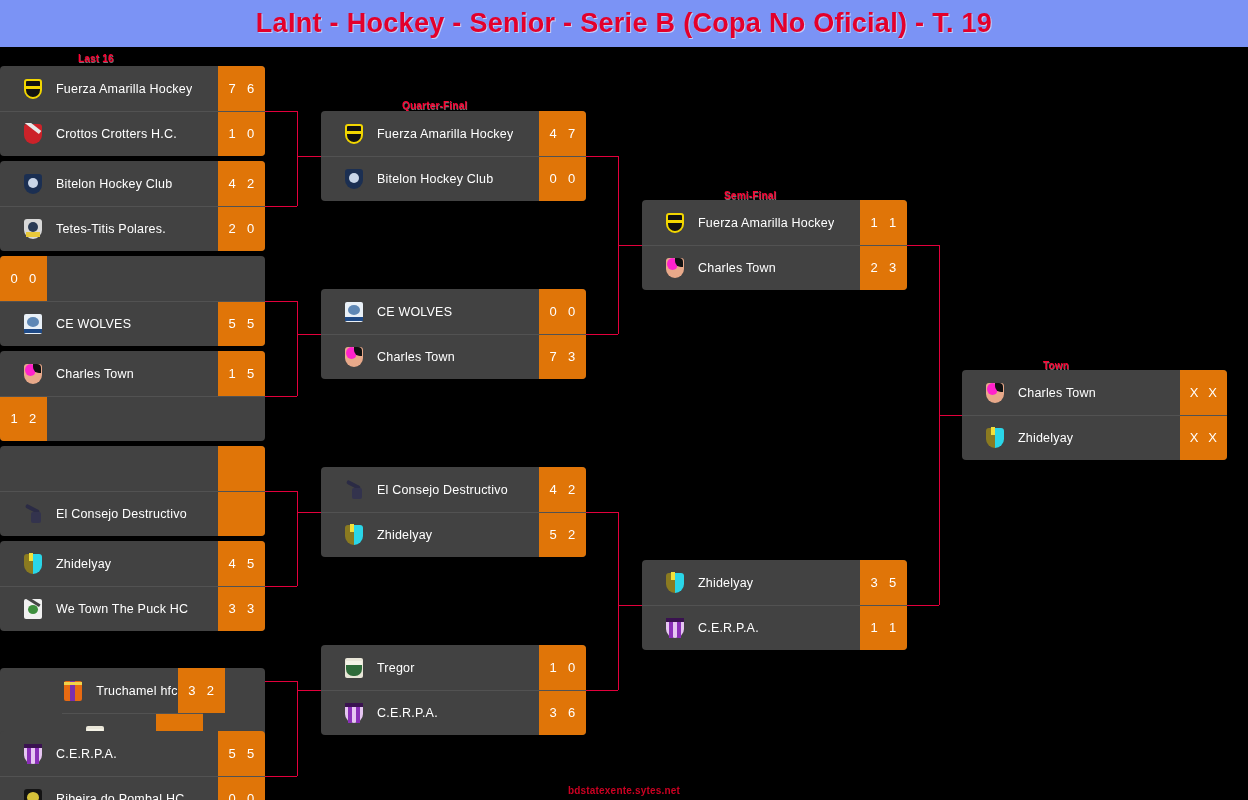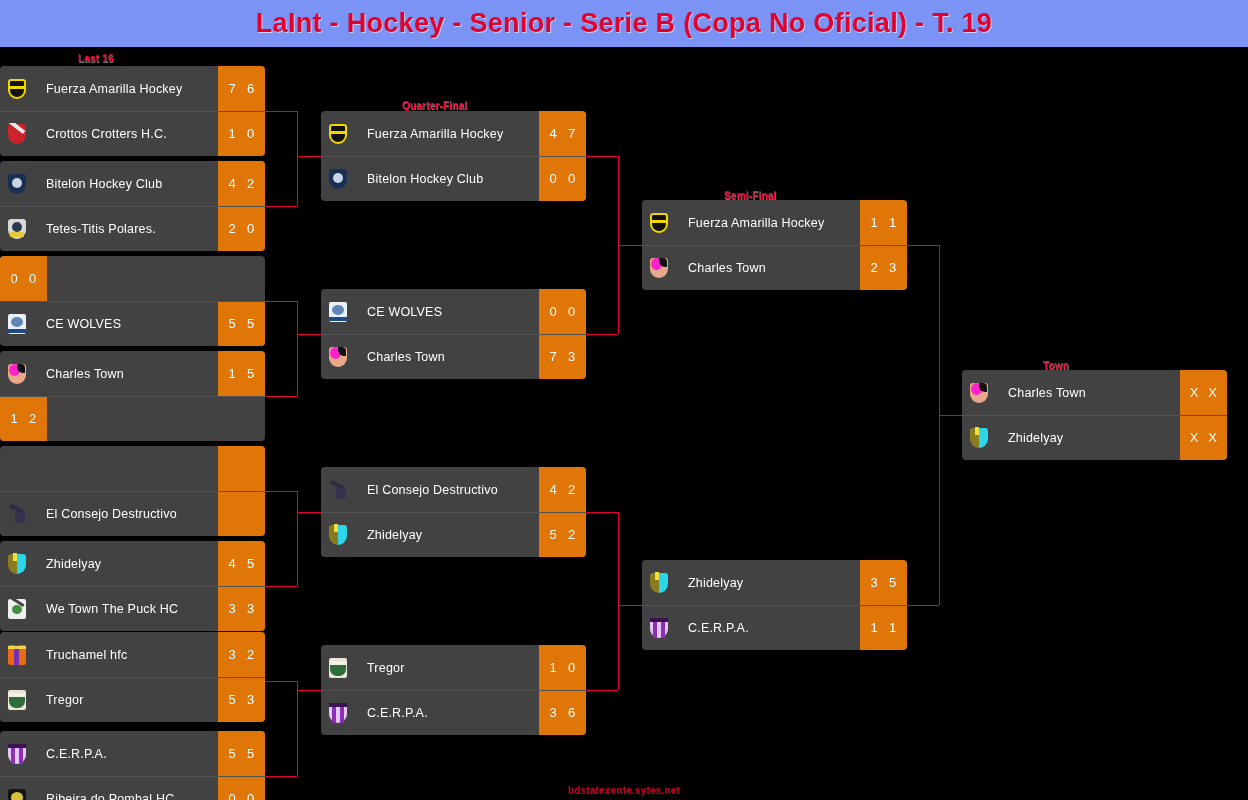--- a/index.html
+++ b/index.html
@@ -57,22 +57,22 @@
     content: "";
     position: absolute;
     left: 0; right: 0; top: 0;
     height: 1px;
     background: #525252;
   }
   .team {
     flex: 1 1 auto;
     display: flex;
     align-items: center;
-    gap: 18px;
-    padding-left: 6px;
+    gap: 12px;
+    padding-left: 22px;
     min-width: 0;
     overflow: hidden;
   }
   .crest {
     width: 22px; height: 22px;
     flex: 0 0 22px;
     border-radius: 2px;
     position: relative;
     overflow: hidden;
   }
@@ -337,21 +337,21 @@
               <div class="bar" style="left:3px;top:2px;width:16px;height:3px;background:#444;transform:rotate(32deg)"></div>
             </span>
         <span class="tname">We Town The Puck HC</span>
       </div>
       <div class="scores">
         <span class="sc">3</span>
         <span class="sc">3</span>
       </div>
     </div>
              </div>
-      <div class="match" style="left:0px; top:632px; width:265px; height:90px;">
+      <div class="match" style="left:0px; top:668px; width:265px; height:90px;align-items:center;">
 
     <div class="row">
       <div class="team">
         <span class="crest">
               <div class="shield" style="background:#e86a12;border-radius:2px"></div>
               <div class="bar" style="left:8px;top:1px;width:5px;height:20px;background:#7a2fb0"></div>
               <div class="bar" style="left:2px;top:2px;width:18px;height:3px;background:#f0d24a"></div>
             </span>
         <span class="tname">Truchamel hfc</span>
       </div>

